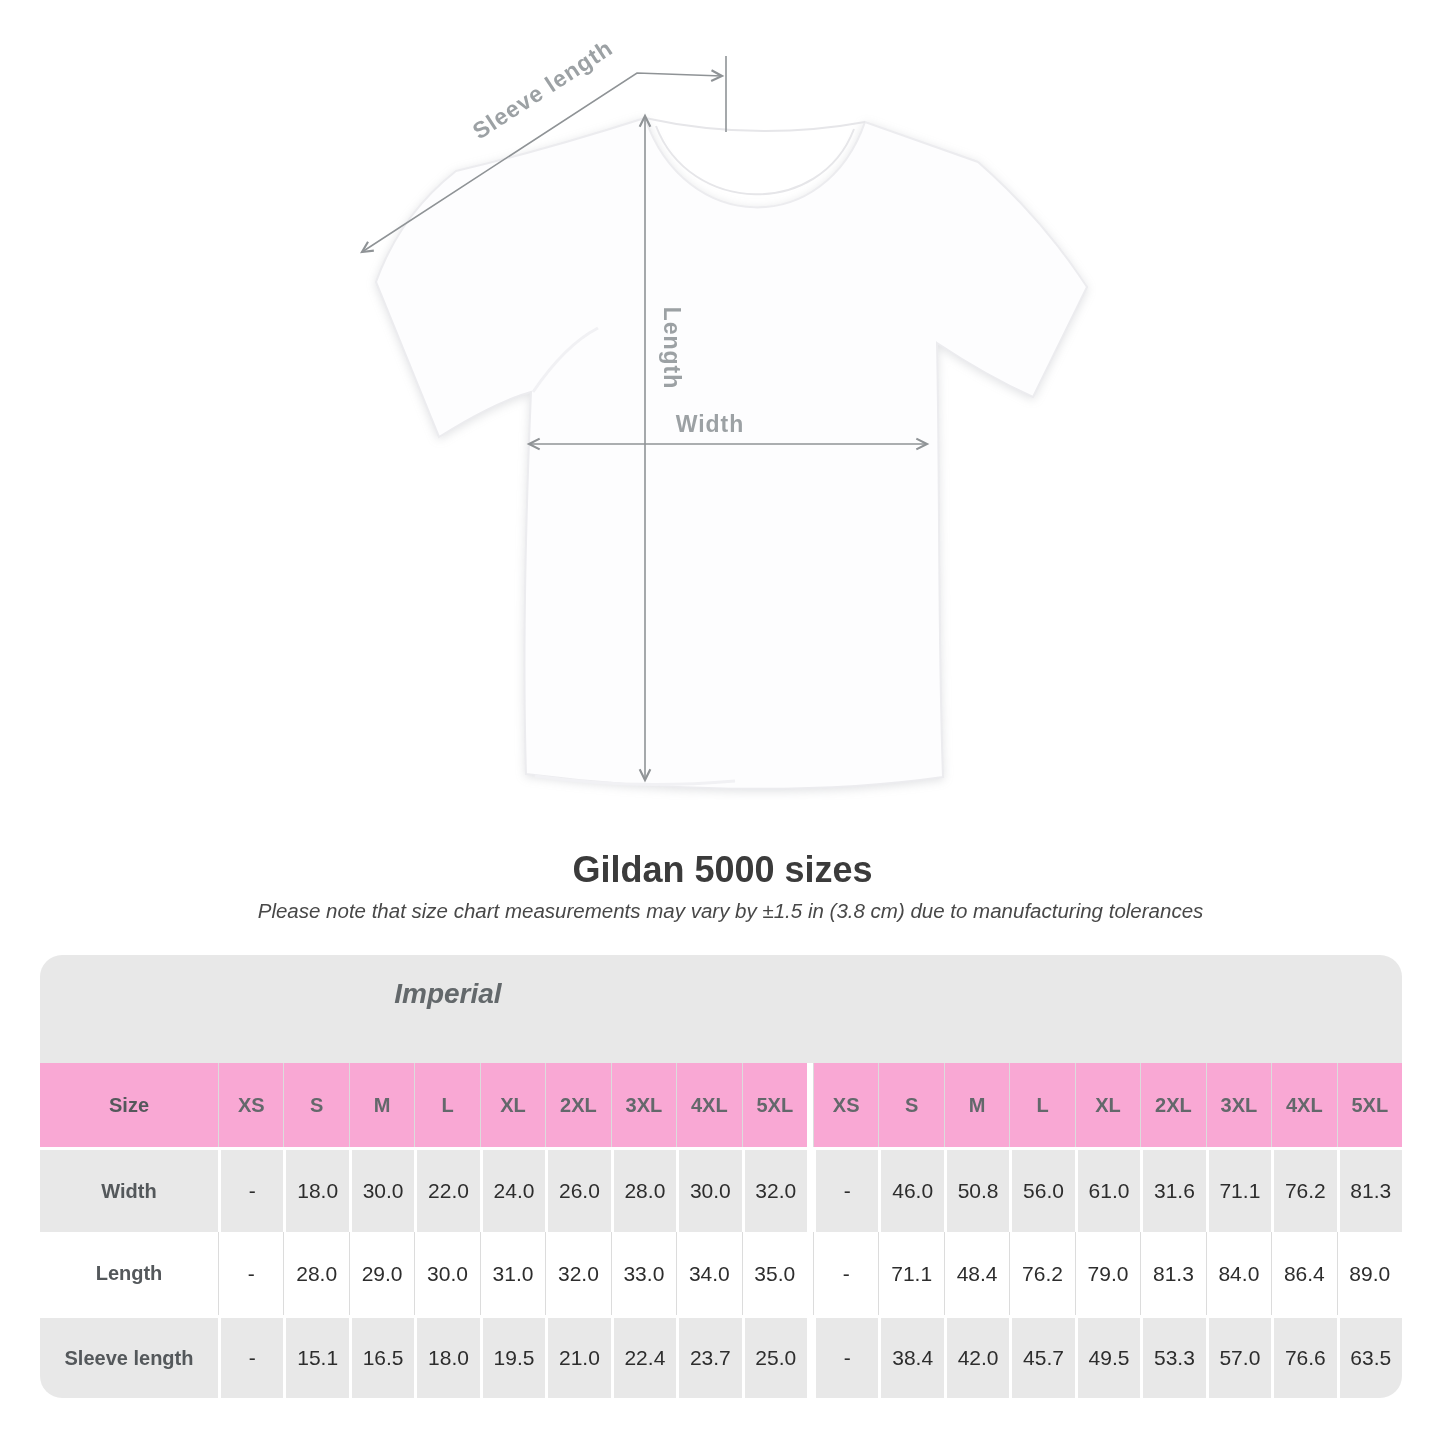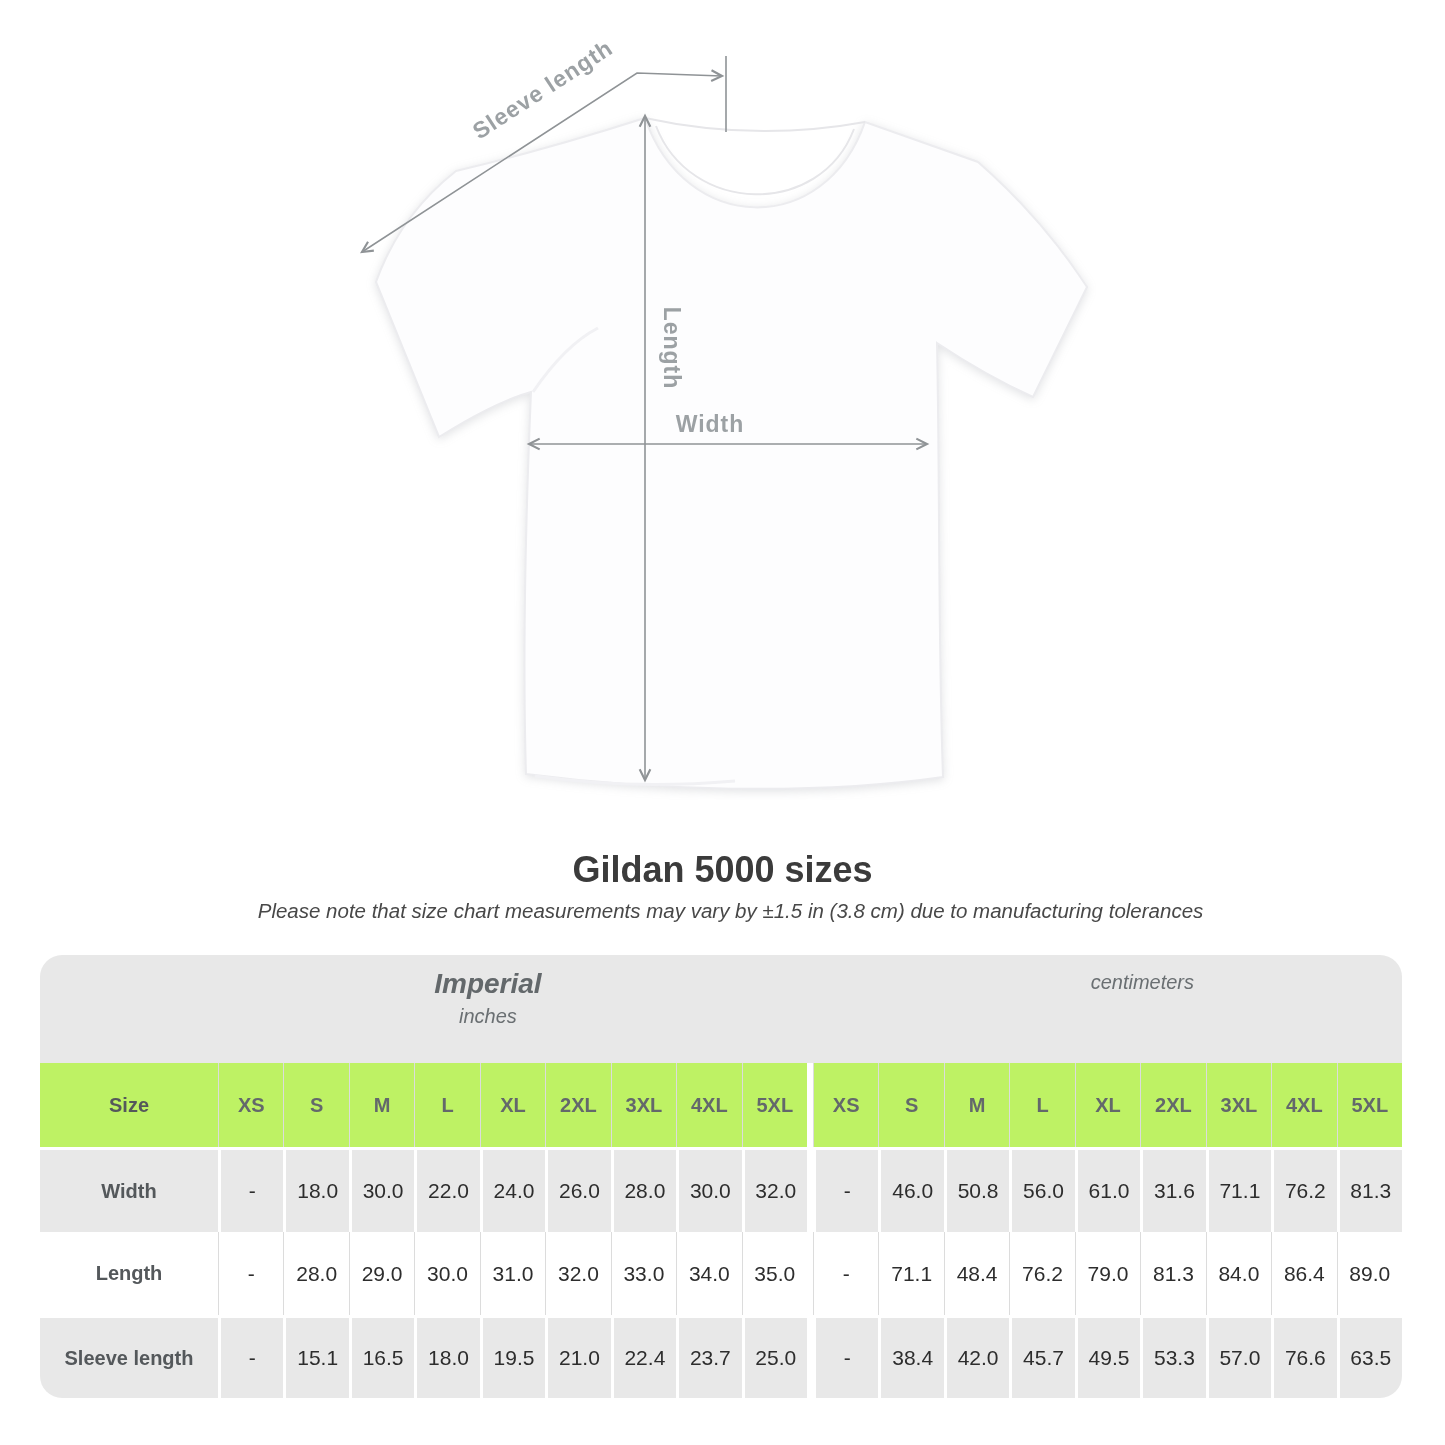--- a/index.html
+++ b/index.html
@@ -19,28 +19,28 @@
   #subtitle{position:absolute;top:891px;left:0;width:100%;text-align:center;
          font-size:20.5px;font-style:italic;color:var(--subtitle-text);margin:8px;}
 
   
   #size-table{position:absolute;left:40px;top:955px;width:1362px;height:443px;
       display:grid;
       grid-template-columns:178px repeat(9,1fr) 6px repeat(9,1fr);
       grid-template-rows:108px 84px 85px 83px 83px;
       border-radius:22px;overflow:hidden;background:#fff;}
   .band{grid-column:1/-1;background:var(--band-gray);position:relative;}
-  .hgroup{position:absolute;top:12px;text-align:center;margin-left:40px;}
+  .hgroup{position:absolute;top:22px;text-align:center;}
   #imperial-hgroup{left:0;width:59.9%;}
   #metric-hgroup{left:56%;width:44%;}
   .hgroup .big{font-size:28px;font-weight:bold;font-style:italic;color:var(--header-text);line-height:34px;}
   .hgroup .small{font-size:20px;font-style:italic;color:var(--unit-text);line-height:30px;}
 
   .c{display:flex;align-items:center;justify-content:center;}
-  .sizehead{background:#bef264;font-weight:bold;font-size:20px;color:var(--header-text);
+  .sizehead{background:#f9a8d4;font-weight:bold;font-size:20px;color:var(--header-text);
             border-left:1px solid var(--separator);}
   .rl{font-weight:bold;font-size:20px;color:var(--label-text);}
   .val{font-size:21px;color:var(--value-text);}
   .gray{background:var(--row-gray);border-left:3px solid #fff;border-top:3px solid #fff;}
   .whiterow{background:#fff;border-left:1px solid var(--separator);}
   .firstcol{border-left:none !important;}
   .divider{background:#fff;border:none !important;}
 </style>
 </head>
 <body>
@@ -84,24 +84,22 @@
   <text class="ann" x="380" y="392" text-anchor="middle">Width</text>
 </svg>
 
 <h1 id="title">Gildan 5000 sizes</h1>
 <p id="subtitle">Please note that size chart measurements may vary by ±1.5 in (3.8 cm) due to manufacturing tolerances</p>
 
 <div id="size-table">
   <div class="band">
     <div class="hgroup" id="imperial-hgroup">
       <div class="big">Imperial</div>
-      <div class="small">inches</div>
     </div>
     <div class="hgroup" id="metric-hgroup">
-      <div class="small">centimeters</div>
     </div>
   </div>
 
 <div class="c sizehead firstcol rl">Size</div>
     <div class="c sizehead">XS</div>
     <div class="c sizehead">S</div>
     <div class="c sizehead">M</div>
     <div class="c sizehead">L</div>
     <div class="c sizehead">XL</div>
     <div class="c sizehead">2XL</div>

